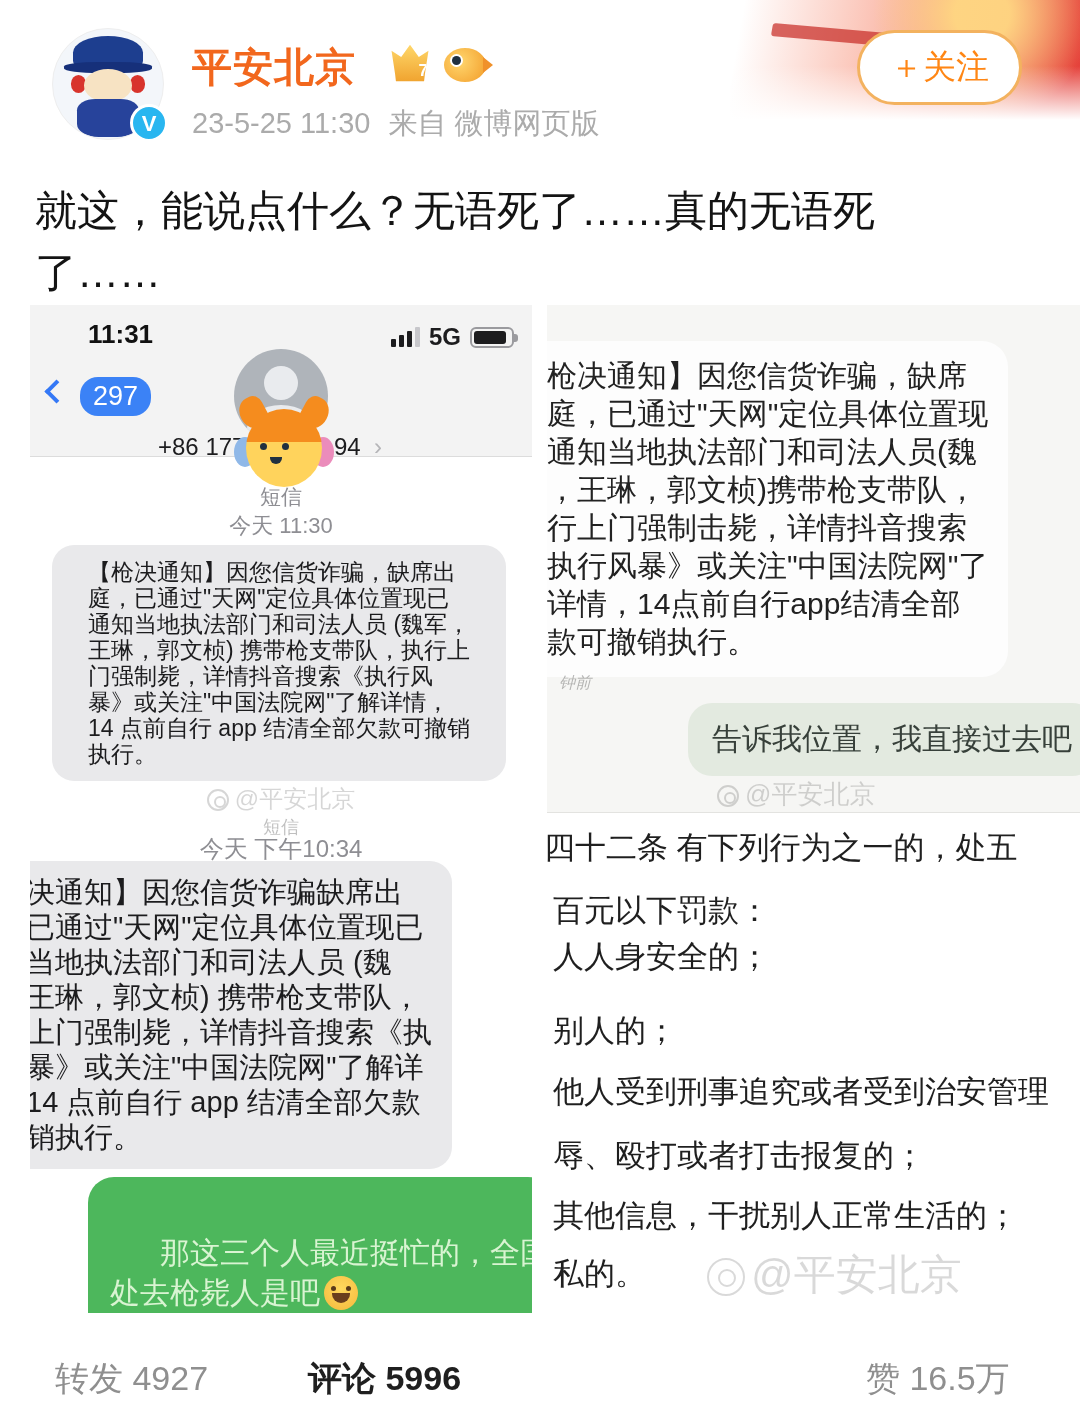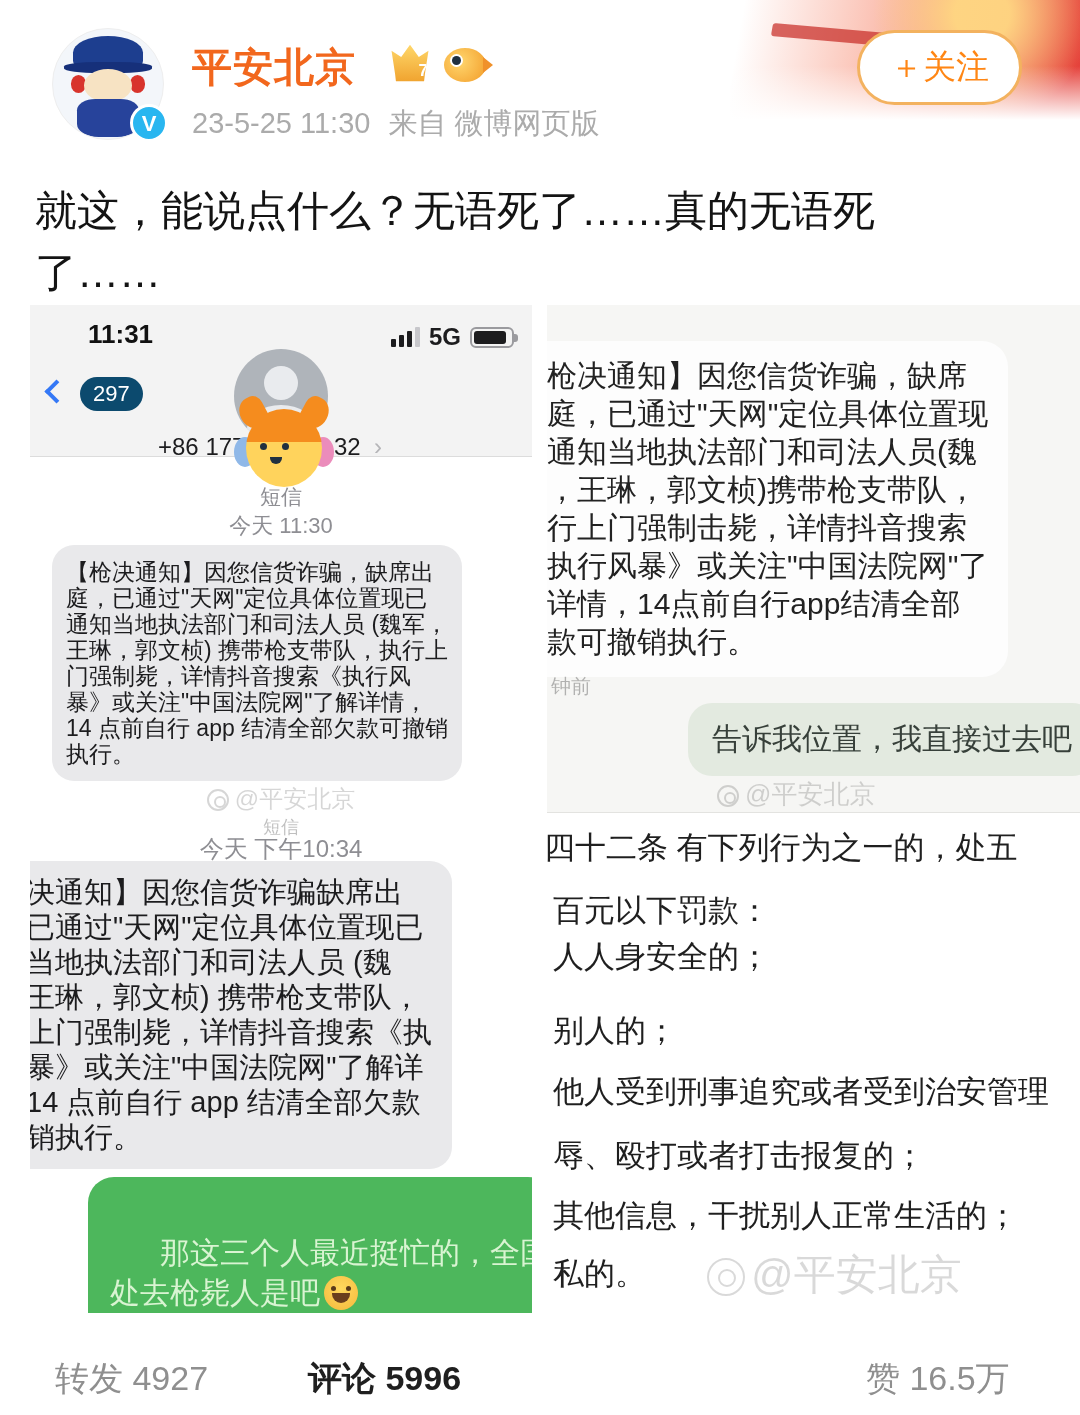--- a/index.html
+++ b/index.html
@@ -62,22 +62,22 @@
   .sig { display:flex; align-items:flex-end; gap:3px; height:20px; }
   .sig i { display:block; width:5px; background:#1c1c1e; border-radius:1px; }
   .sig i:nth-child(1){height:8px;} .sig i:nth-child(2){height:12px;} .sig i:nth-child(3){height:16px;}
   .sig i:nth-child(4){height:20px; background:#c7c7cb;}
   .net5g { font-size:24px; color:#1c1c1e; font-weight:700; }
   .batt { position:relative; width:44px; height:21px; border:2px solid #9a9a9e; border-radius:6px; }
   .batt::before { content:""; position:absolute; left:2px; top:2px; width:32px; height:13px; background:#1c1c1e; border-radius:3px; }
   .batt::after { content:""; position:absolute; right:-6px; top:5px; width:4px; height:8px; background:#9a9a9e; border-radius:0 3px 3px 0; }
   .back-chevron { position:absolute; left:18px; top:78px; width:17px; height:17px;
     border-left:4px solid #3478f6; border-bottom:4px solid #3478f6; transform:rotate(45deg); cursor:pointer; }
-  .back-badge { position:absolute; left:50px; top:72px; background:#0c4a6e; border-radius:18px;
-    padding:4px 13px; color:#fff; font-size:22px; }
+  .back-badge { position:absolute; left:50px; top:72px; background:#3b82f6; border-radius:18px;
+    padding:4px 13px; color:#fff; font-size:27px; }
   .contact-avatar { position:absolute; left:204px; top:44px; width:94px; height:94px; border-radius:50%;
     background:#afb4ba; overflow:hidden; }
   .ca-head { position:absolute; left:32%; top:18%; width:36%; height:36%; background:#e9ebee; border-radius:50%; }
   .ca-body { position:absolute; left:14%; top:60%; width:72%; height:50%; background:#e9ebee; border-radius:50% 50% 0 0; }
   .sticker { position:absolute; left:206px; top:92px; width:96px; height:96px; }
   .s-ear-l { position:absolute; left:4px;  top:0; width:26px; height:32px; background:#f58c1e; border-radius:60% 40% 20% 60%; transform:rotate(-28deg); }
   .s-ear-r { position:absolute; right:4px; top:0; width:26px; height:32px; background:#f58c1e; border-radius:40% 60% 60% 20%; transform:rotate(28deg); }
   .s-hp-l { position:absolute; left:-2px;  top:40px; width:22px; height:30px; background:#8fb8e8; border-radius:50%; }
   .s-hp-r { position:absolute; right:-2px; top:40px; width:22px; height:30px; background:#eb8cbb; border-radius:50%; }
   .s-face { position:absolute; left:10px; top:12px; width:76px; height:78px; border-radius:50%;
@@ -86,41 +86,41 @@
     box-shadow:22px 0 0 #203040; }
   .s-smile { position:absolute; left:34px; top:60px; width:12px; height:7px; border-radius:0 0 12px 12px; background:#203040; }
   .phone-row { position:absolute; top:128px; width:100%; font-size:24px; color:#1c1c1e; }
   .phone-l { position:absolute; left:128px; }
   .phone-r { position:absolute; left:304px; }
   .phone-ch { position:absolute; left:344px; color:#b5b5b8; }
 
   .sms-label  { position:absolute; left:0; width:100%; text-align:center; color:#8e8e93; }
   .gray-bubble { position:absolute; display:inline-block; background:#e9e9eb; color:#1c1c1e;
     border-radius:22px; white-space:pre; overflow:hidden; }
-  .bubble1 { left:22px; top:240px; font-size:23px; line-height:26px; padding:14px 14px; }
+  .bubble1 { left:22px; top:240px; font-size:23px; line-height:26px; padding:14px 36px; }
   .bubble2 { left:-82px; top:556px; font-size:29px; line-height:35px; padding:14px 20px; }
   .wm { color:rgba(0,0,0,0.16); font-size:24px; }
   .wm-ic { display:inline-block; width:22px; height:22px; border:2px solid rgba(0,0,0,0.16); border-radius:50%;
     position:relative; vertical-align:-4px; margin-right:6px; }
   .wm-ic::before { content:""; position:absolute; left:5px; top:5px; width:8px; height:8px;
     border:2px solid rgba(0,0,0,0.16); border-radius:50%; }
   .green-bubble { position:absolute; left:58px; top:872px; right:-22px; background:#4db75c; color:#d9f4d2;
     border-radius:26px; padding:16px 22px 10px; font-size:30px; line-height:40px; white-space:pre; overflow:hidden; }
   .emoji { width:34px; height:34px; background:radial-gradient(circle at 50% 38%, #ffd95e, #f5b93c);
     border-radius:50%; display:inline-block; position:relative; vertical-align:-7px; margin-left:4px; }
   .emoji::before { content:""; position:absolute; left:7px; top:10px; width:5px; height:5px; border-radius:50%;
     background:#5a3a1a; box-shadow:15px 0 0 #5a3a1a; }
   .emoji::after { content:""; position:absolute; left:8px; top:17px; width:18px; height:10px;
     border-radius:0 0 18px 18px; background:#6b3f1d; }
 
   
   .sr-chat { position:absolute; left:0; top:0; width:100%; height:508px; background:#f6f6f4; border-bottom:1px solid #e3e3e0; }
   .sr-bubble { position:absolute; left:-50px; top:36px; display:inline-block; background:#fdfdfd; color:#222;
     border-radius:26px; padding:16px 20px; font-size:30px; line-height:38px; white-space:pre; }
-  .sr-ago { position:absolute; left:4px; top:368px; font-size:20px; color:rgba(0,0,0,0.28); }
+  .sr-ago { position:absolute; left:12px; top:368px; font-size:16px; color:rgba(0,0,0,0.28);font-style:italic; }
   .sr-green { position:absolute; right:-16px; top:398px; background:#e3eae0; color:#37403a;
     border-radius:24px; padding:16px 24px; font-size:30px; white-space:pre; }
   .sr-wm1 { position:absolute; left:170px; top:472px; font-size:26px; }
   .legal { position:absolute; font-size:31px; color:#1f1f1f; white-space:pre; }
   .sr-wm2 { position:absolute; left:160px; top:942px; font-size:42px; color:rgba(0,0,0,0.15); }
   .sr-wm2 .wm-ic { width:38px; height:38px; border-color:rgba(0,0,0,0.15); vertical-align:-7px; }
   .sr-wm2 .wm-ic::before { left:9px; top:9px; width:14px; height:14px; border-color:rgba(0,0,0,0.15); }
 
   
   .footer { position:absolute; left:0; top:1338px; width:100%; height:77px; background:#fff; }
@@ -175,21 +175,21 @@
         <div class="batt"></div>
       </div>
       <div class="back-chevron"></div>
       <div class="back-badge">297</div>
       <div class="contact-avatar">
         <div class="ca-head"></div>
         <div class="ca-body"></div>
       </div>
       <div class="phone-row">
         <span class="phone-l">+86 177</span>
-        <span class="phone-r">32</span>
+        <span class="phone-r">94</span>
         <span class="phone-ch">›</span>
       </div>
     </div>
     <div class="sticker">
       <div class="s-ear-l"></div>
       <div class="s-ear-r"></div>
       <div class="s-hp-l"></div>
       <div class="s-hp-r"></div>
       <div class="s-face"></div>
       <div class="s-eyes"></div>

